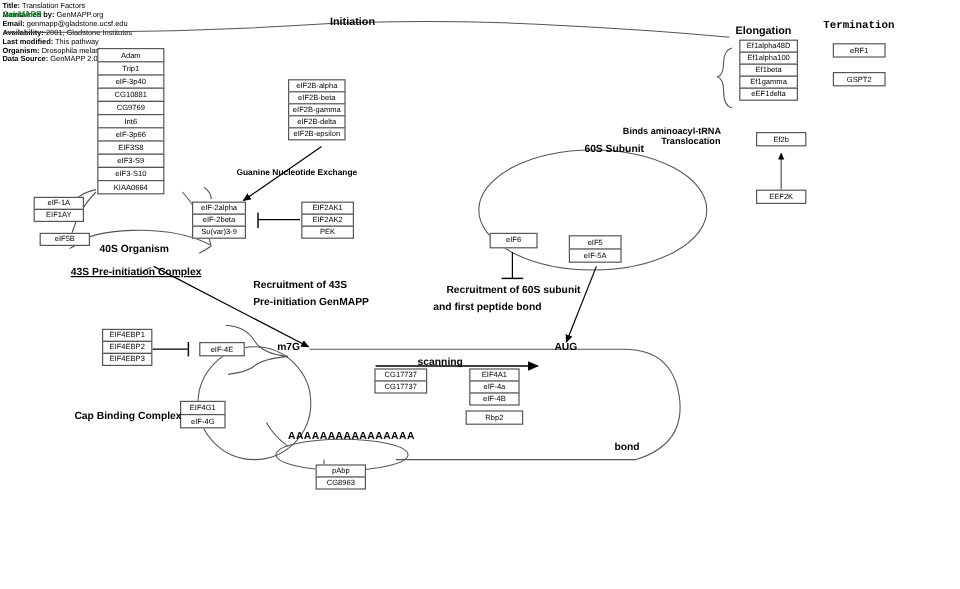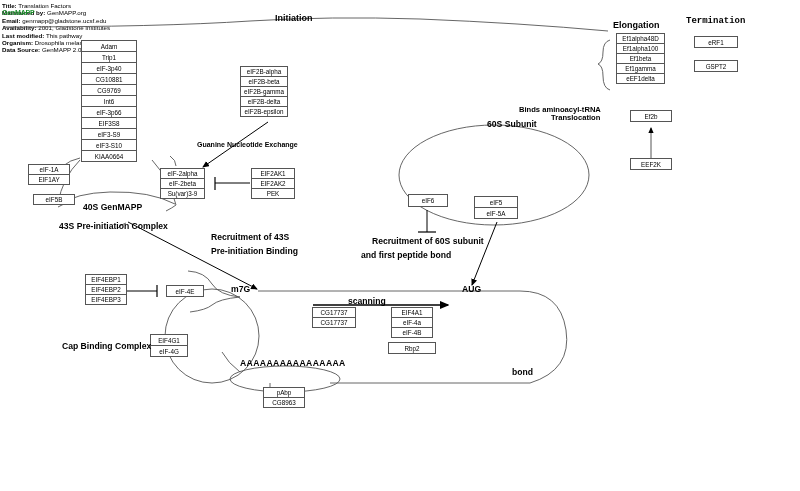--- a/index.html
+++ b/index.html
@@ -193,25 +193,25 @@
   <div class="gbox" style="left:388px;top:342px;width:48px;height:12px;">Rbp2</div>
 
   <div class="stack" style="left:263px;top:387px;">
     <div class="gbox" style="width:42px;height:11px;">pAbp</div>
     <div class="gbox" style="width:42px;height:11px;">CG8963</div>
   </div>
 
   <div class="lbl" style="left:519px;top:61px;margin-top:44px;">Binds aminoacyl-tRNA</div>
   <div class="lbl" style="left:551px;top:113px;">Translocation</div>
   <div class="lbl sm" style="left:197px;top:141px;">Guanine Nucleotide Exchange</div>
-  <div class="lbl big" style="left:83px;top:202px;">40S GenMAPP</div>
+  <div class="lbl big" style="left:83px;top:202px;">40S Organism</div>
   <div class="lbl big" style="left:455px;top:119px;margin-left:32px;">60S Subunit</div>
-  <div class="lbl big" style="left:59px;top:221px;">43S Pre-initiation Complex</div>
+  <div class="lbl big" style="left:59px;top:221px;text-decoration:underline;">43S Pre-initiation Complex</div>
   <div class="lbl big" style="left:211px;top:232px;">Recruitment of 43S</div>
-  <div class="lbl big" style="left:211px;top:246px;">Pre-initiation Binding</div>
+  <div class="lbl big" style="left:211px;top:246px;">Pre-initiation GenMAPP</div>
   <div class="lbl big" style="left:372px;top:236px;">Recruitment of 60S subunit</div>
   <div class="lbl big" style="left:361px;top:250px;">and first peptide bond</div>
   <div class="lbl big" style="left:62px;top:341px;">Cap Binding Complex</div>
   <div class="lbl big" style="left:348px;top:296px;">scanning</div>
   <div class="lbl big" style="left:231px;top:284px;">m7G</div>
   <div class="lbl big" style="left:462px;top:284px;">AUG</div>
   <div class="lbl big" style="left:512px;top:367px;">bond</div>
   <div class="lbl big" style="left:240px;top:358px;letter-spacing:.4px;text-align:right;">AAAAAAAAAAAAAAAA</div>
 
 </div>

